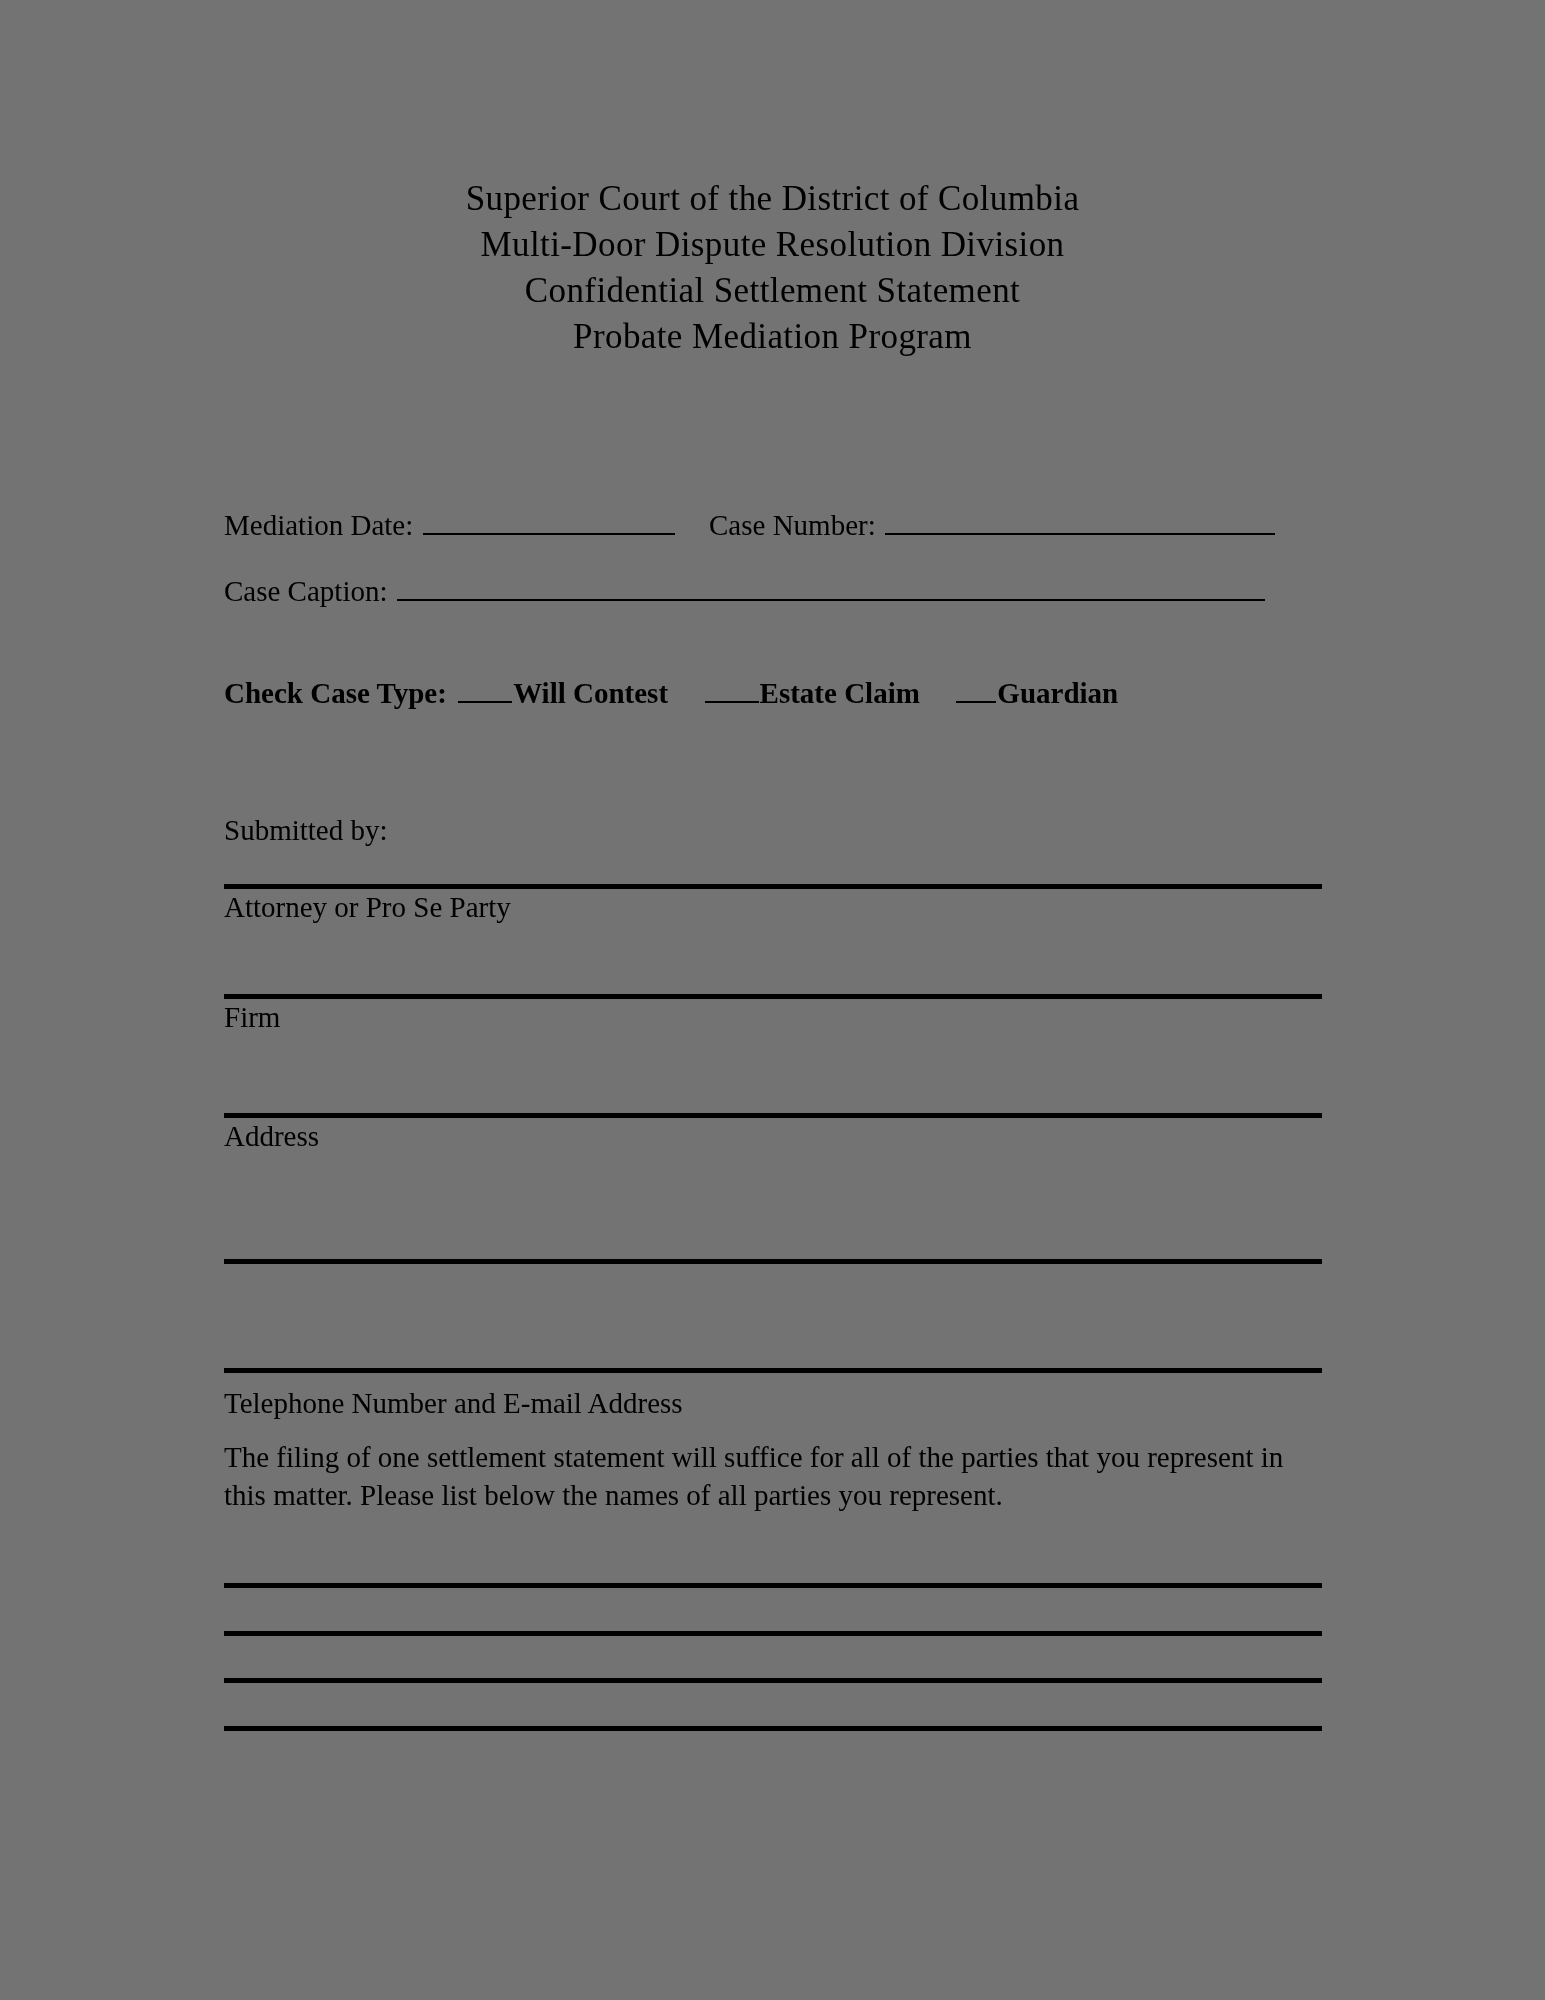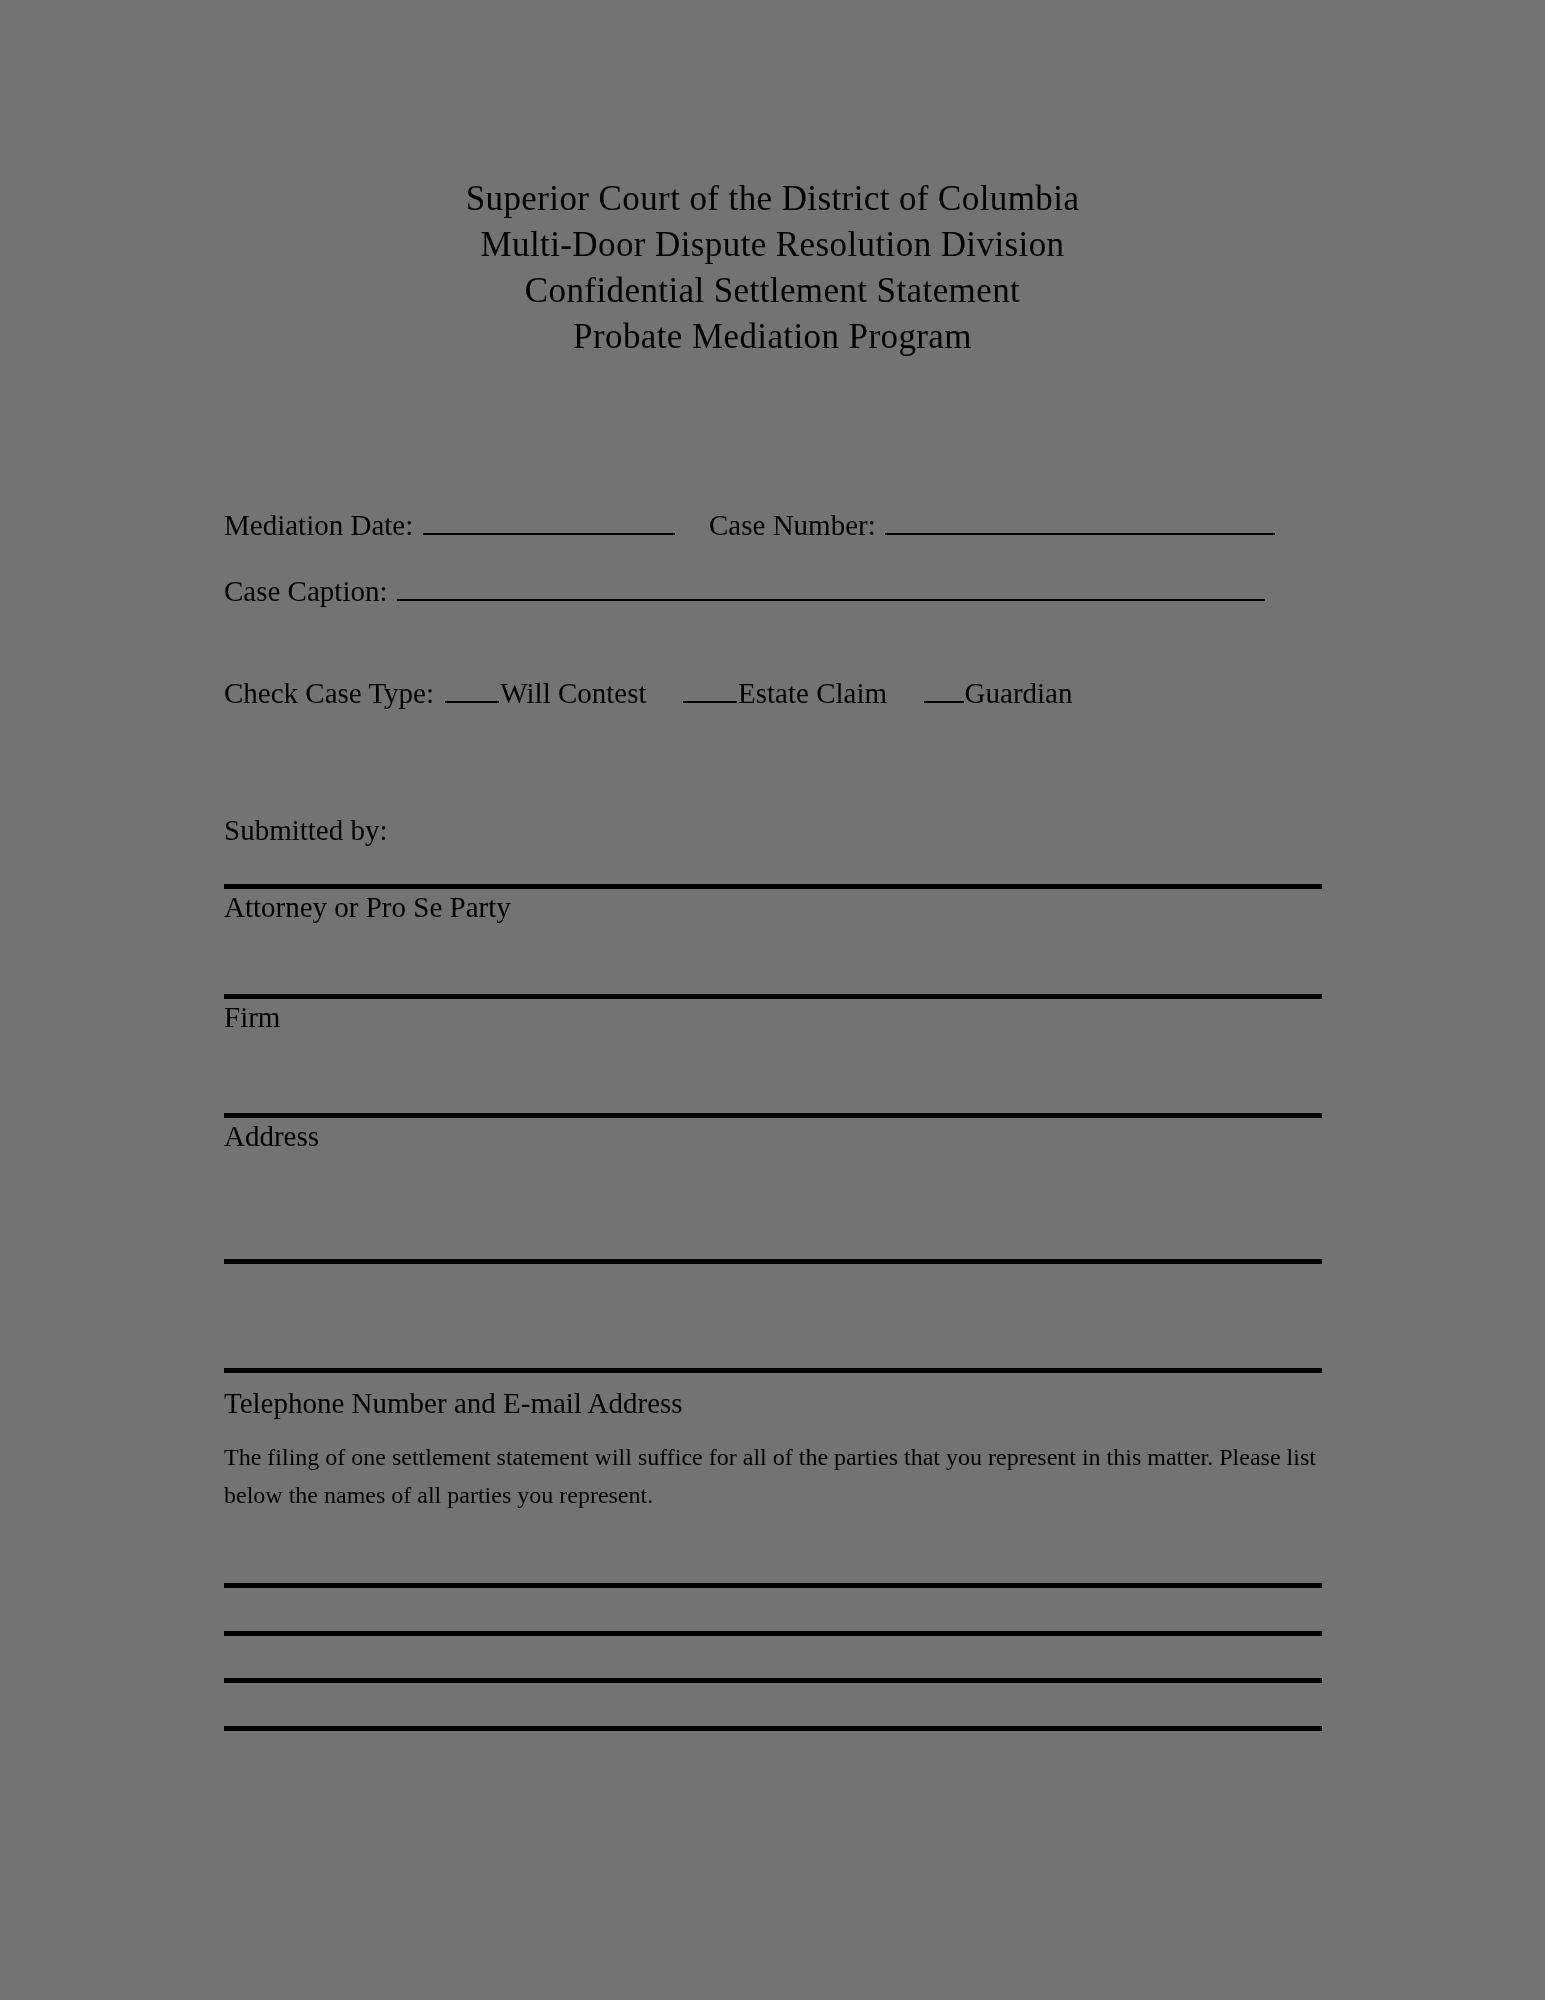--- a/index.html
+++ b/index.html
@@ -48,21 +48,21 @@
   .field-row {
     position: absolute;
     left: 0;
     width: 1098px;
     font-size: 29px;
     line-height: 36px;
     white-space: nowrap;
   }
   .row-mediation { top: 507px; }
   .row-caption   { top: 573px; }
-  .row-casetype  { top: 675px; }
+  .row-casetype  { top: 675px; font-weight: bold; }
   .row-other     { top: 746px; padding-left: 221px; }
   .row-submitted { top: 812px; }
 
   .blank {
     display: inline-block;
     border-bottom: 2px solid #000000;
     vertical-align: baseline;
     height: 26px;
     margin: 0 2px;
   }
@@ -100,21 +100,21 @@
   .rule-blank1      { top: 1259px; }
   .rule-telephone   { top: 1368px; }
   .cap-telephone    { top: 1374px; margin-top: 12px; }
 
   
   .paragraph {
     position: absolute;
     left: 0;
     top: 1438px;
     width: 1098px;
-    font-size: 24px;
+    font-size: 29px;
     line-height: 38px;
   }
 
   
   .party-rule-1 { top: 1583px; }
   .party-rule-2 { top: 1631px; }
   .party-rule-3 { top: 1678px; }
   .party-rule-4 { top: 1726px; }
 </style>
 </head>

